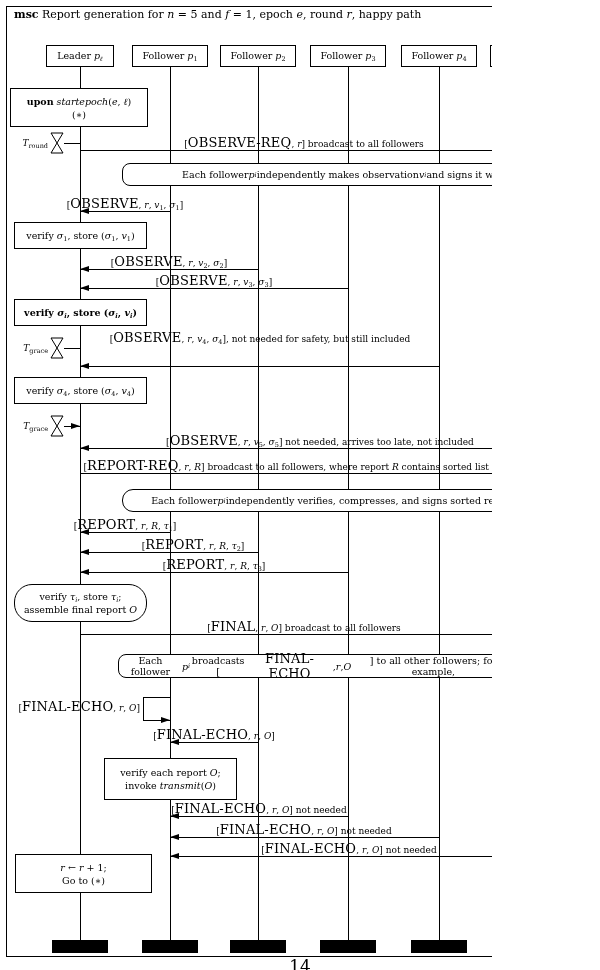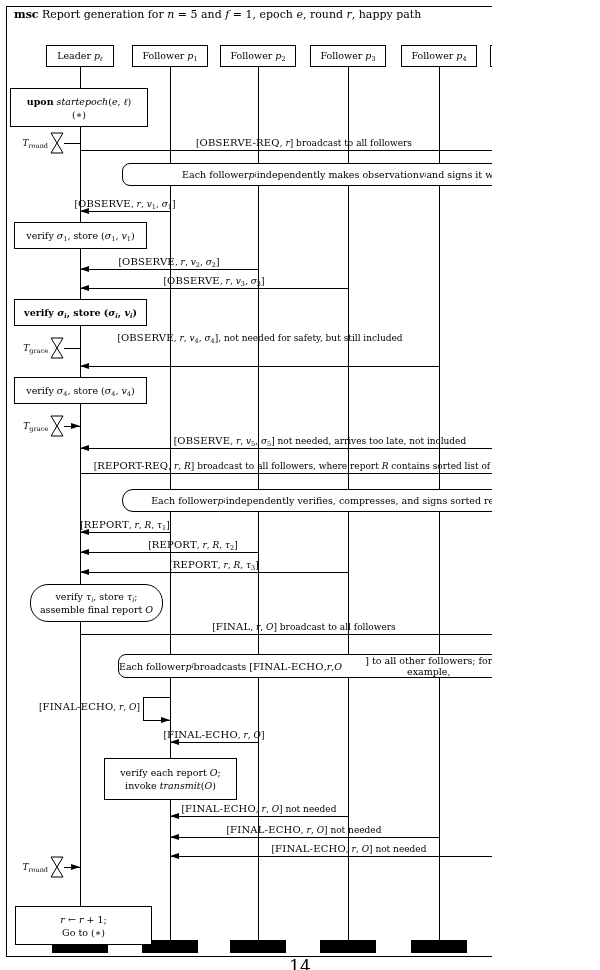--- a/index.html
+++ b/index.html
@@ -18,21 +18,21 @@
   .vline{position:absolute;width:1px;background:#000;z-index:2;}
   .ah{position:absolute;width:0;height:0;border-top:3px solid transparent;border-bottom:3px solid transparent;z-index:2;}
   .ah.r{border-left:9px solid #000;}
   .ah.l{border-right:9px solid #000;}
   .ml{position:absolute;font-size:9px;line-height:12px;white-space:nowrap;transform:translateX(-50%);z-index:5;}
   .ml.ra{transform:translateX(-100%);}
   .tl{position:absolute;font-size:9px;line-height:12px;white-space:nowrap;transform:translateX(-100%);z-index:3;}
   .hg{position:absolute;z-index:3;}
   .ebar{position:absolute;width:56px;height:13px;background:#000;top:940px;z-index:3;}
   .pnum{position:absolute;font-size:17px;transform:translateX(-50%);z-index:1;}
-  .sc{font-size:10px;letter-spacing:.2px;}
+  .sc{font-size:13px;letter-spacing:.2px;}
   sub{font-size:6.5px;line-height:0;vertical-align:-2px;}
   i{font-style:italic;}
 </style>
 </head>
 <body>
 
 <div id="page">
   <div id="frame"></div>
   <div class="title"><b>msc</b> Report generation for <i>n</i> = 5 and <i>f</i> = 1, epoch <i>e</i>, round <i>r</i>, happy path</div>
 
@@ -146,21 +146,21 @@
     <div class="ml" style="left:169px;top:539px;padding-left:48px;">[<span class="sc">REPORT</span>, <i>r</i>, <i>R</i>, <i>τ</i><sub>2</sub>]</div>
     <div class="mline" style="left:80px;top:552px;width:178px;"></div>
     <div class="ah l" style="left:80px;top:549px;"></div>
   </div>
   <div>
     <div class="ml" style="left:214px;top:559px;">[<span class="sc">REPORT</span>, <i>r</i>, <i>R</i>, <i>τ</i><sub>3</sub>]</div>
     <div class="mline" style="left:80px;top:572px;width:268px;"></div>
     <div class="ah l" style="left:80px;top:569px;"></div>
   </div>
 
-  <div class="abox" style="left:30px;top:584px;width:131px;height:36px;border-radius:18px;">
+  <div class="abox" style="left:14px;top:584px;width:131px;height:36px;border-radius:18px;">
     <div>verify <i>τ</i><sub><i>i</i></sub>, store <i>τ</i><sub><i>i</i></sub>;</div>
     <div>assemble final report <i>O</i></div>
   </div>
 
   <div>
     <div class="ml" style="left:304px;top:621px;">[<span class="sc">FINAL</span>, <i>r</i>, <i>O</i>] broadcast to all followers</div>
     <div class="mline" style="left:80px;top:634px;width:448px;"></div>
     <div class="ah r" style="left:519px;top:631px;"></div>
   </div>
 
@@ -203,21 +203,21 @@
 
   <div>
     <div class="tl" style="left:48px;top:861px;"><i>T</i><sub>round</sub></div>
     <svg class="hg" style="left:50px;top:855px;" width="14" height="24">
       <polygon points="1,2 13,2 1,22 13,22" fill="#fff" stroke="#000" stroke-width="1"></polygon>
       </svg>
     <div class="mline" style="left:64px;top:867px;width:16px;"></div>
     <div class="ah r" style="left:71px;top:864px;"></div>
   </div>
 
-  <div class="abox" style="left:15px;top:906px;width:135px;height:37px;">
+  <div class="abox" style="left:15px;top:854px;width:135px;height:37px;">
     <div><i>r</i> ← <i>r</i> + 1;</div>
     <div>Go to (∗)</div>
   </div>
 
   <div class="ebar" style="left:52px;"></div>
   <div class="ebar" style="left:142px;"></div>
   <div class="ebar" style="left:230px;"></div>
   <div class="ebar" style="left:320px;"></div>
   <div class="ebar" style="left:411px;"></div>
   <div class="ebar" style="left:500px;"></div>

